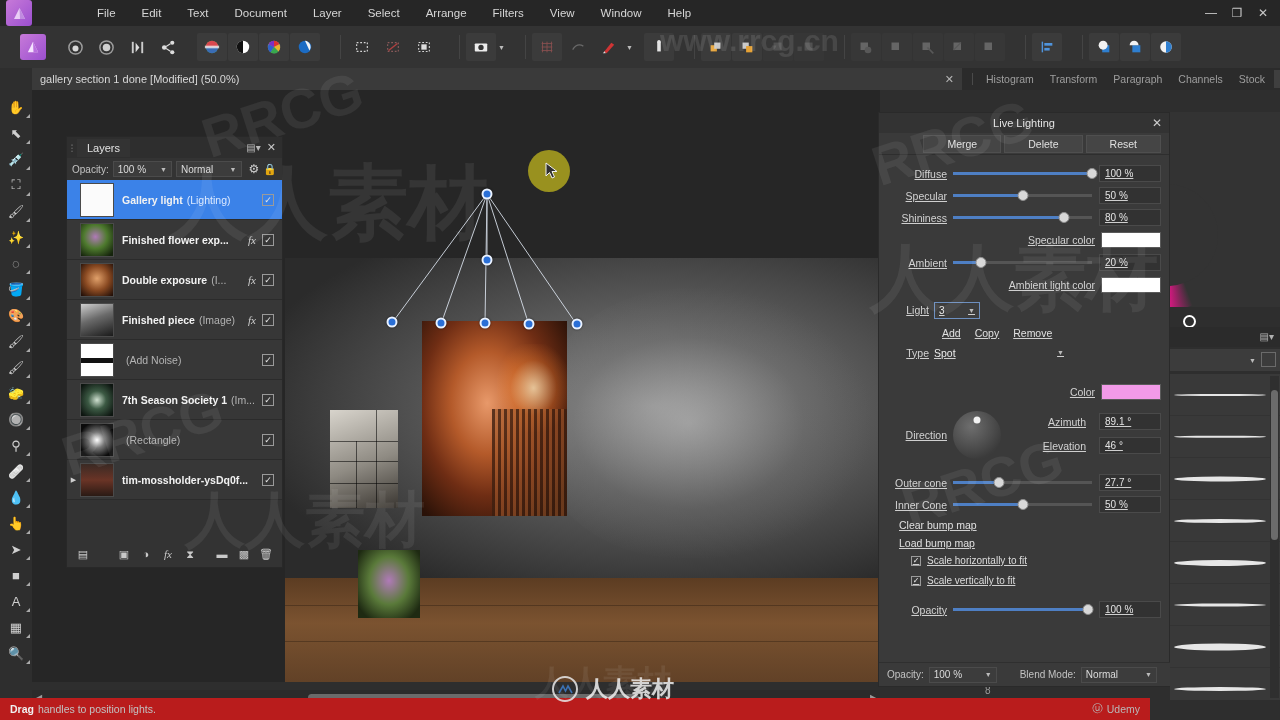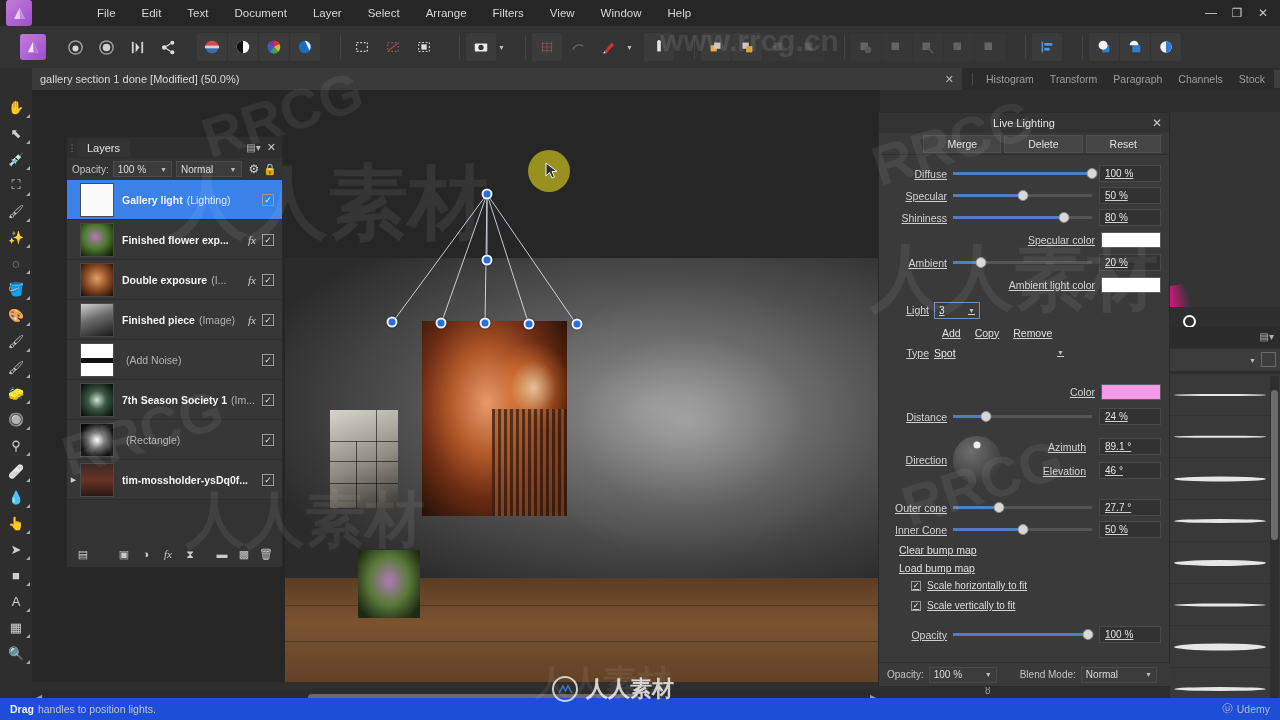--- a/index.html
+++ b/index.html
@@ -247,21 +247,21 @@
   .brush-sel { position:absolute; right:0; top: 237px; width: 110px; height: 22px; background:#3c3c3c; }
   .brush-list { position:absolute; right:0; top: 262px; width: 110px; height: 326px; background:#393939; overflow:hidden;}
   .stroke { position:relative; height: 42px; border-bottom: 1px solid #333; }
   .stroke i { position:absolute; left: 4px; right: 14px; top: 50%; transform: translateY(-50%);
     background: #e6e6e6; border-radius: 50%; }
   .bscroll { position:absolute; right: 1px; top: 264px; width: 9px; height: 322px; background:#2f2f2f;}
   .bscroll .th { position:absolute; top: 14px; left:1px; width:7px; height: 150px; background:#6b6b6b; border-radius:4px;}
 
   
   .statusbar {
-    position:absolute; left:0; bottom:0; width:1280px; height: 22px; background: #1d4ed8;
+    position:absolute; left:0; bottom:0; width:1150px; height: 22px; background: #b91c1c;
     display:flex; align-items:center; padding-left: 10px;
   }
   .statusbar .b { font-weight: bold; color: #f0f0f0; font-size: 10.5px; margin-right: 4px;}
   .statusbar .t { color: #c2c2c2; font-size: 10.5px; }
   .udemy { position:absolute; right: 10px; display:flex; align-items:center; gap:4px; color:#b9b9b9; font-size: 10.5px;}
   .pagenum { position:absolute; left: 985px; bottom: 24px; font-size: 10px; color:#9a9a9a; }
 
   
   .wm { position:absolute; color: rgba(255,255,255,0.07); font-weight: bold; pointer-events:none;
         white-space:nowrap; }
@@ -897,29 +897,20 @@
           <span>Spot</span>
           <span class="caret">▼</span>
         </div>
       </div>
 
       <div class="swatch-row" style="margin-top:18px;">
         <span class="rl">Color</span>
         <div class="swatch" id="light-swatch" style="background: rgb(242, 154, 232);"></div>
       </div>
 
-      <div class="row" style="margin-top:4px;">
-        <span class="rl">Distance</span>
-        <div class="slider">
-          <div class="track"></div>
-            <div class="fill" style="width:24%"></div>
-            <div class="knob" style="left:24%"></div>
-        </div>
-        <div class="numbox">24 %</div>
-      </div>
 
       <div class="direction-row">
         <span class="dir-label">Direction</span>
         <div class="dir-ball">
             <div class="pt"></div>
           </div>
         <div class="dir-fields">
           <div class="f">
             <span class="rl">Azimuth</span>
             <div class="numbox">89.1 °</div>

